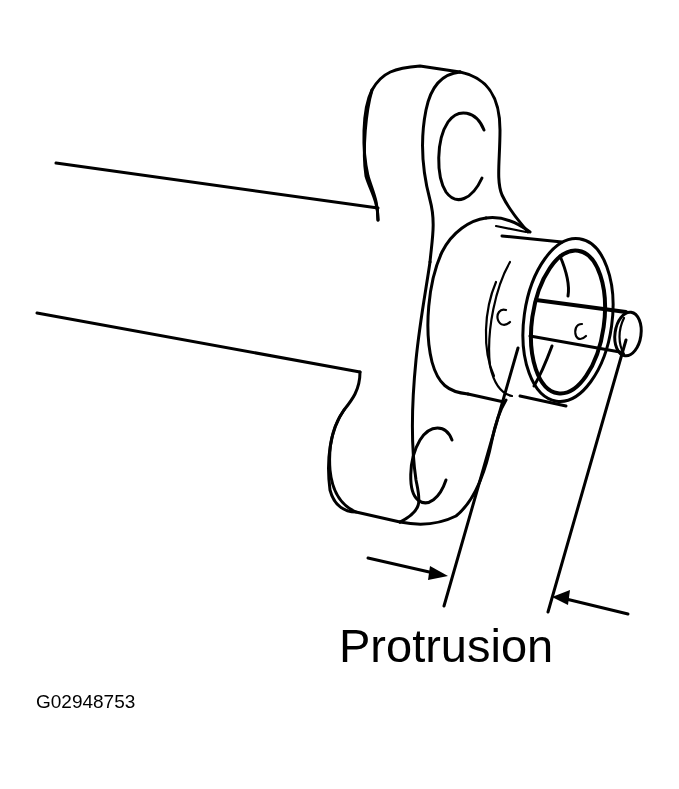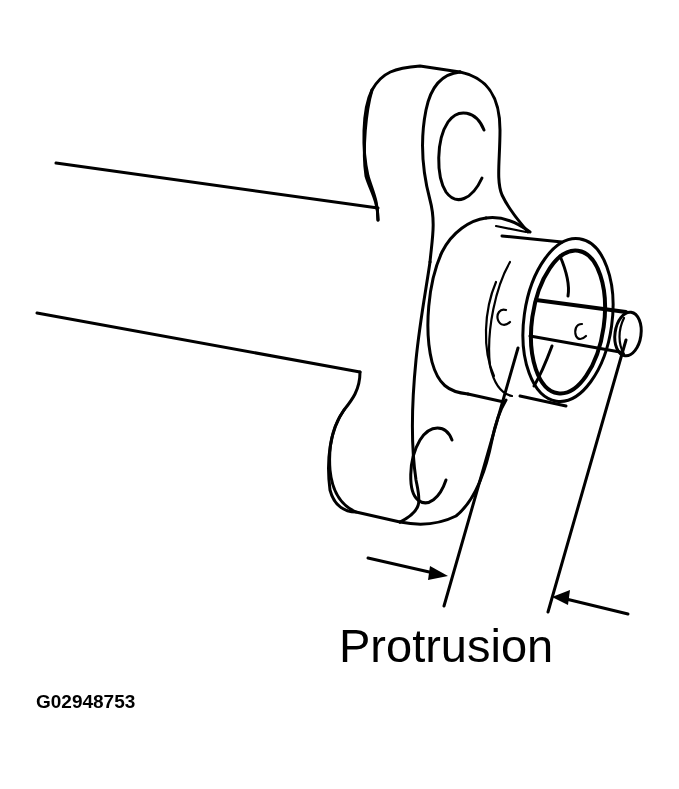--- a/index.html
+++ b/index.html
@@ -55,21 +55,21 @@
       color: #000000;
       letter-spacing: 0px;
       line-height: 1;
       white-space: nowrap;
     }
     .figure-id {
       position: absolute;
       left: 36px;
       top: 692px;
       font-family: "Liberation Sans", sans-serif;
-      font-weight: bold;
+      font-weight: normal;
       font-size: 19px;
       color: #000000;
       line-height: 1;
       white-space: nowrap;
     }
   </style>
 </head>
 <body>
 
 <div class="canvas">

